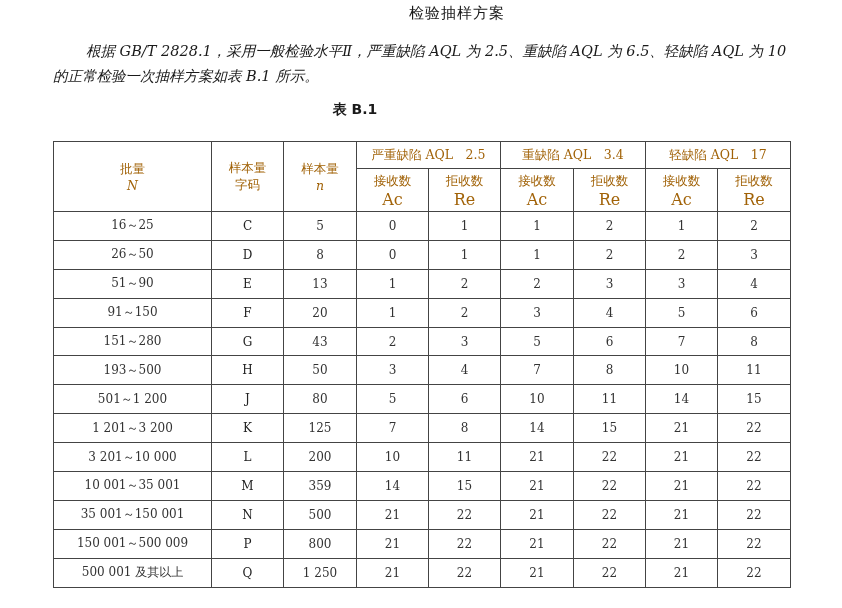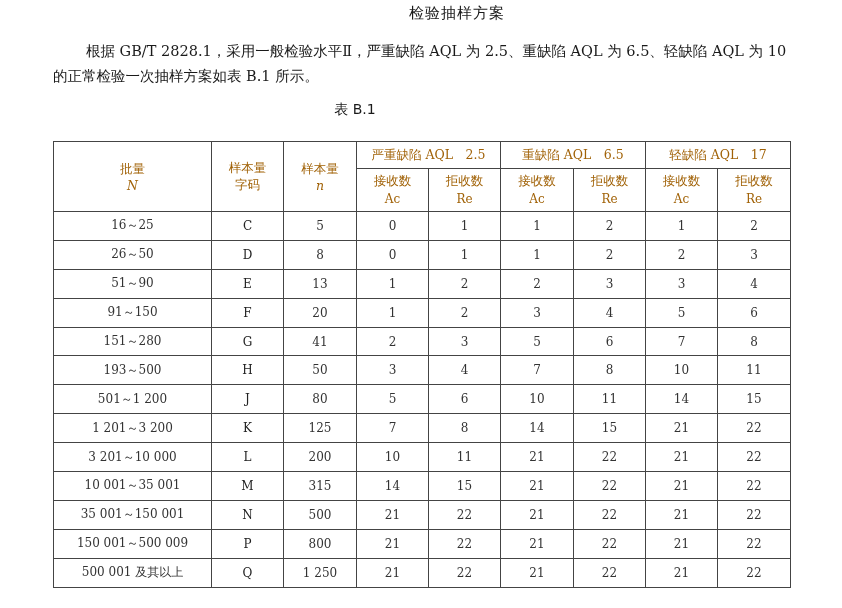--- a/index.html
+++ b/index.html
@@ -1,31 +1,31 @@
 <!DOCTYPE html>
 <html><head>
 <meta charset="utf-8">
 <style>
   html, body { margin:0; padding:0; background:#ffffff; }
   body { width:842px; height:608px; position:relative; overflow:hidden;
          font-family:"DejaVu Serif","Liberation Serif",serif; color:#1a1a1a; }
   .title { position:absolute; top:4px; left:0; width:842px; text-align:center;
            font-family:"DejaVu Sans","Liberation Sans",sans-serif; font-weight:normal; font-size:15px; letter-spacing:1px;padding-left:36px; }
   .para { position:absolute; left:53px; width:740px; font-size:14.5px; line-height:25px; }
-  .p1 { top:39px; text-indent:33px; }
+  .p1 { top:39px; text-indent:33px;font-style:italic; }
   .caption { position:absolute; top:101px; left:0; width:710px; text-align:center;
-             font-family:"DejaVu Sans","Liberation Sans",sans-serif; font-weight:normal; font-size:14px; }
+             font-family:"DejaVu Sans","Liberation Sans",sans-serif; font-weight:bold; font-size:14px; }
   table { position:absolute; top:141px; left:53px; border-collapse:collapse;
           border:1.5px solid #222; font-size:12px; }
   td, th { border:1px solid #444; text-align:center; padding:0; font-weight:normal; color:#333; }
   th { font-size:12.5px; color:#a16207; }
   .h1 td, .h1 th { height:26px; }
   .h2 th { height:42px; line-height:19px; }
   tbody td { height:27.9px; }
-  .sub { font-size:12px; }
+  .sub { font-size:16px; }
   .it { font-style:italic; }
   tbody td.code { color:#222; }
 </style>
 </head>
 <body>
 
 <div class="title">检验抽样方案</div>
 <div class="para p1">根据 GB/T 2828.1，采用一般检验水平Ⅱ，严重缺陷 AQL 为 2.5、重缺陷 AQL 为 6.5、轻缺陷 AQL 为 10 的正常检验一次抽样方案如表 B.1 所示。</div>
 <div class="caption">表 B.1</div>
 
@@ -49,21 +49,21 @@
       </th>
       <th rowspan="2">
         <div>样本量</div>
         <div>字码</div>
       </th>
       <th rowspan="2">
         <div>样本量</div>
         <div class="it">n</div>
       </th>
       <th colspan="2">严重缺陷 AQL　2.5</th>
-      <th colspan="2">重缺陷 AQL　6.5</th>
+      <th colspan="2">重缺陷 AQL　3.4</th>
       <th colspan="2">轻缺陷 AQL　17</th>
     </tr>
     <tr class="h2">
       <th>
           <div>接收数</div>
           <div class="sub">Ac</div>
         </th>
       <th>
           <div>拒收数</div>
           <div class="sub">Re</div>
@@ -127,21 +127,21 @@
         <td>1</td>
         <td>2</td>
         <td>3</td>
         <td>4</td>
         <td>5</td>
         <td>6</td>
       </tr>
       <tr>
         <td>151～280</td>
         <td class="code">G</td>
-        <td>41</td>
+        <td>43</td>
         <td>2</td>
         <td>3</td>
         <td>5</td>
         <td>6</td>
         <td>7</td>
         <td>8</td>
       </tr>
       <tr>
         <td>193～500</td>
         <td class="code">H</td>
@@ -182,21 +182,21 @@
         <td>10</td>
         <td>11</td>
         <td>21</td>
         <td>22</td>
         <td>21</td>
         <td>22</td>
       </tr>
       <tr>
         <td>10 001～35 001</td>
         <td class="code">M</td>
-        <td>315</td>
+        <td>359</td>
         <td>14</td>
         <td>15</td>
         <td>21</td>
         <td>22</td>
         <td>21</td>
         <td>22</td>
       </tr>
       <tr>
         <td>35 001～150 001</td>
         <td class="code">N</td>

